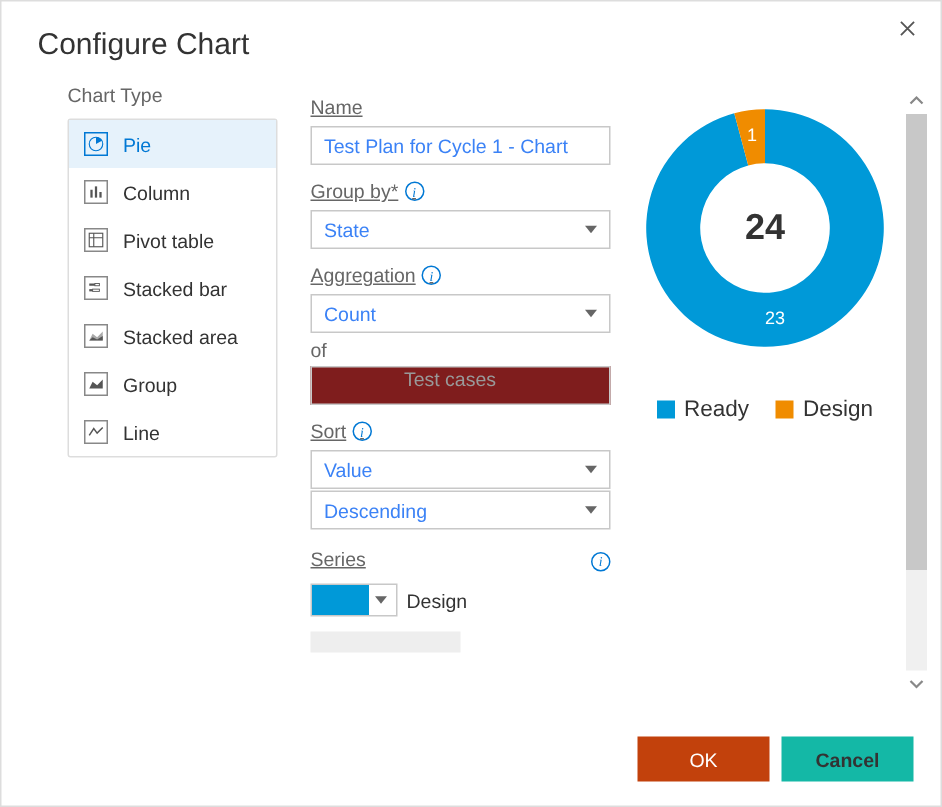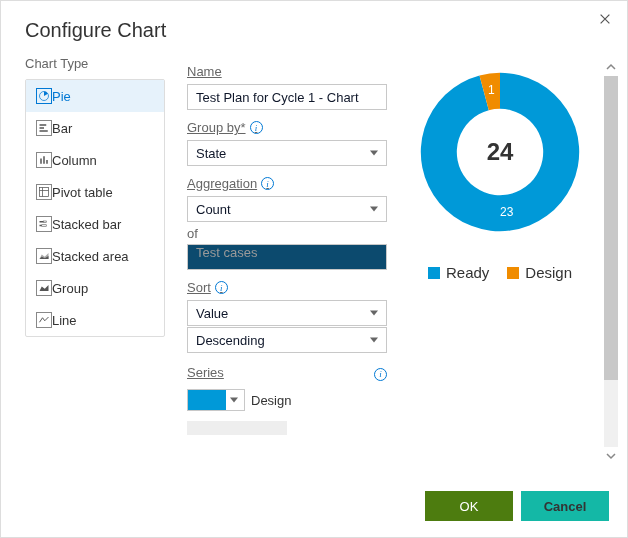--- a/index.html
+++ b/index.html
@@ -34,32 +34,34 @@
     font-weight: 400;
     color: #333;
     padding: 18px 24px 14px 24px;
   }
   .body {
     flex: 1;
     display: flex;
     flex-direction: row;
     padding: 0 8px 0 24px;
     overflow: hidden;
+    margin-left: 20px;
   }
 
   
   .chart-type-col { width: 140px; flex-shrink: 0; }
   .section-label { color: #666; font-size: 13px; margin-bottom: 8px; }
   .ct-list {
     border: 1px solid #ddd;
     border-radius: 2px;
   }
   .ct-item {
     display: flex;
     align-items: center;
+    gap: 10px;
     padding: 8px 10px;
     cursor: pointer;
   }
   .ct-item + .ct-item { }
   .ct-item.selected {
     background: #e6f2fb;
     color: #0078d4;
   }
   .ct-item.selected .ct-icon { border-color:#0078d4; color:#0078d4; }
   .ct-icon {
@@ -81,30 +83,30 @@
     width:13px; height:13px; border-radius:50%;
     border:1px solid #0078d4; color:#0078d4;
     font-size:9px; cursor:default;
     font-style: italic; font-family: Georgia, serif;
   }
   .txt-input, .select {
     width: 200px; height: 26px;
     border: 1px solid #c8c8c8;
     background:#fff;
     padding: 0 22px 0 8px;
-    font-size:13px; color:#0f172a;
+    font-size:13px; color:#3b82f6;
     position:relative;
   }
   .select { display:flex; align-items:center; cursor:pointer; }
   .select::after {
     content:""; position:absolute; right:8px; top:50%;
     width:0; height:0; border-left:4px solid transparent; border-right:4px solid transparent;
     border-top:5px solid #666; transform:translateY(-50%);
   }
-  .txt-input.disabled { background:#0c4a6e; color:#999; }
+  .txt-input.disabled { background:#7f1d1d; color:#999;text-align:center; }
   .of-text { color:#666; margin:2px 0 1px 0; }
   .series-row { display:flex; align-items:center; gap:6px; margin-top:4px; }
   .color-swatch {
     width:58px; height:22px; border:1px solid #c8c8c8;
     position:relative; display:flex; align-items:center; cursor:pointer;
   }
   .color-fill { width:38px; height:100%; }
   .color-swatch::after {
     content:""; position:absolute; right:6px; top:50%;
     width:0; height:0; border-left:4px solid transparent; border-right:4px solid transparent;
@@ -141,21 +143,21 @@
   
   .footer {
     display:flex; justify-content:flex-end; gap:8px;
     padding: 10px 18px 16px 18px;
   }
   .btn {
     min-width:88px; height:30px;
     display:flex; align-items:center; justify-content:center;
     font-size:13px; cursor:pointer;
   }
-  .btn-primary { background:#4d7c0f; color:#fff; }
+  .btn-primary { background:#c2410c; color:#fff; }
   .btn-secondary { background:#14b8a6; color:#333;font-weight:bold; }
 </style>
 </head>
 <body>
 
 <div class="dialog">
 
   <div class="close-btn">
     <svg viewBox="0 0 16 16" width="14" height="14">
         <path d="M3 3 L13 13 M13 3 L3 13" stroke="#555" stroke-width="1.4"></path>
@@ -173,30 +175,20 @@
         <div class="ct-item selected">
           <span class="ct-icon">
             <svg viewBox="0 0 16 16" width="12" height="12">
                 <circle cx="8" cy="8" r="6" fill="none" stroke="currentColor"></circle>
                 <path d="M8 8 L8 2 A6 6 0 0 1 13.2 5 Z" fill="currentColor"></path>
               </svg>
           </span>
           <span class="ct-label">Pie</span>
         </div>
 
-        <div class="ct-item">
-          <span class="ct-icon">
-            <svg viewBox="0 0 16 16" width="12" height="12">
-                <rect x="2" y="3" width="9" height="2" fill="currentColor"></rect>
-                <rect x="2" y="7" width="6" height="2" fill="currentColor"></rect>
-                <rect x="2" y="11" width="11" height="2" fill="currentColor"></rect>
-              </svg>
-          </span>
-          <span class="ct-label">Bar</span>
-        </div>
 
         <div class="ct-item">
           <span class="ct-icon">
             <svg viewBox="0 0 16 16" width="12" height="12">
                 <rect x="3" y="6" width="2" height="7" fill="currentColor"></rect>
                 <rect x="7" y="3" width="2" height="10" fill="currentColor"></rect>
                 <rect x="11" y="8" width="2" height="5" fill="currentColor"></rect>
               </svg>
           </span>
           <span class="ct-label">Column</span>

